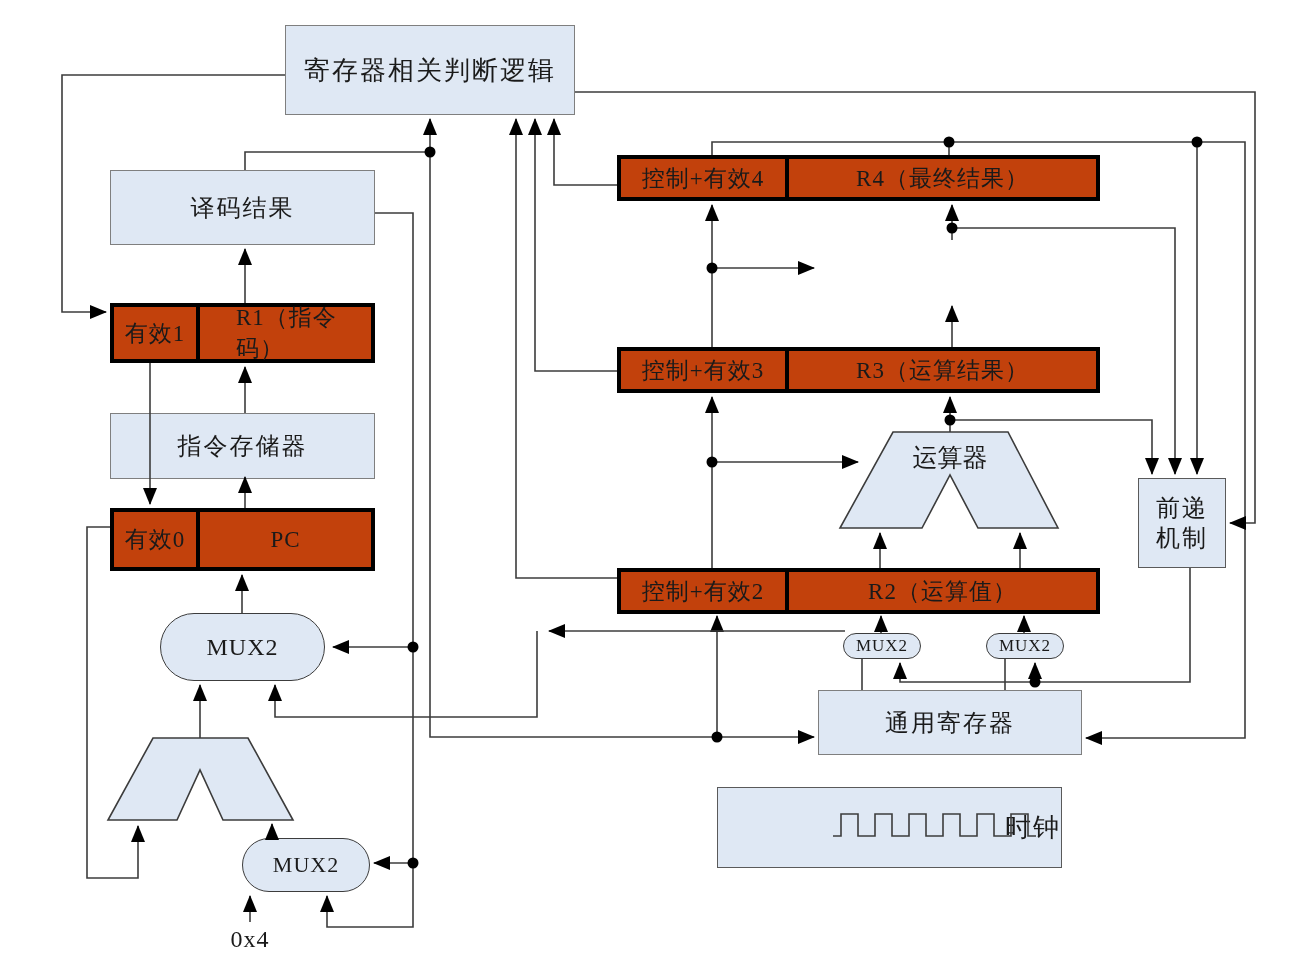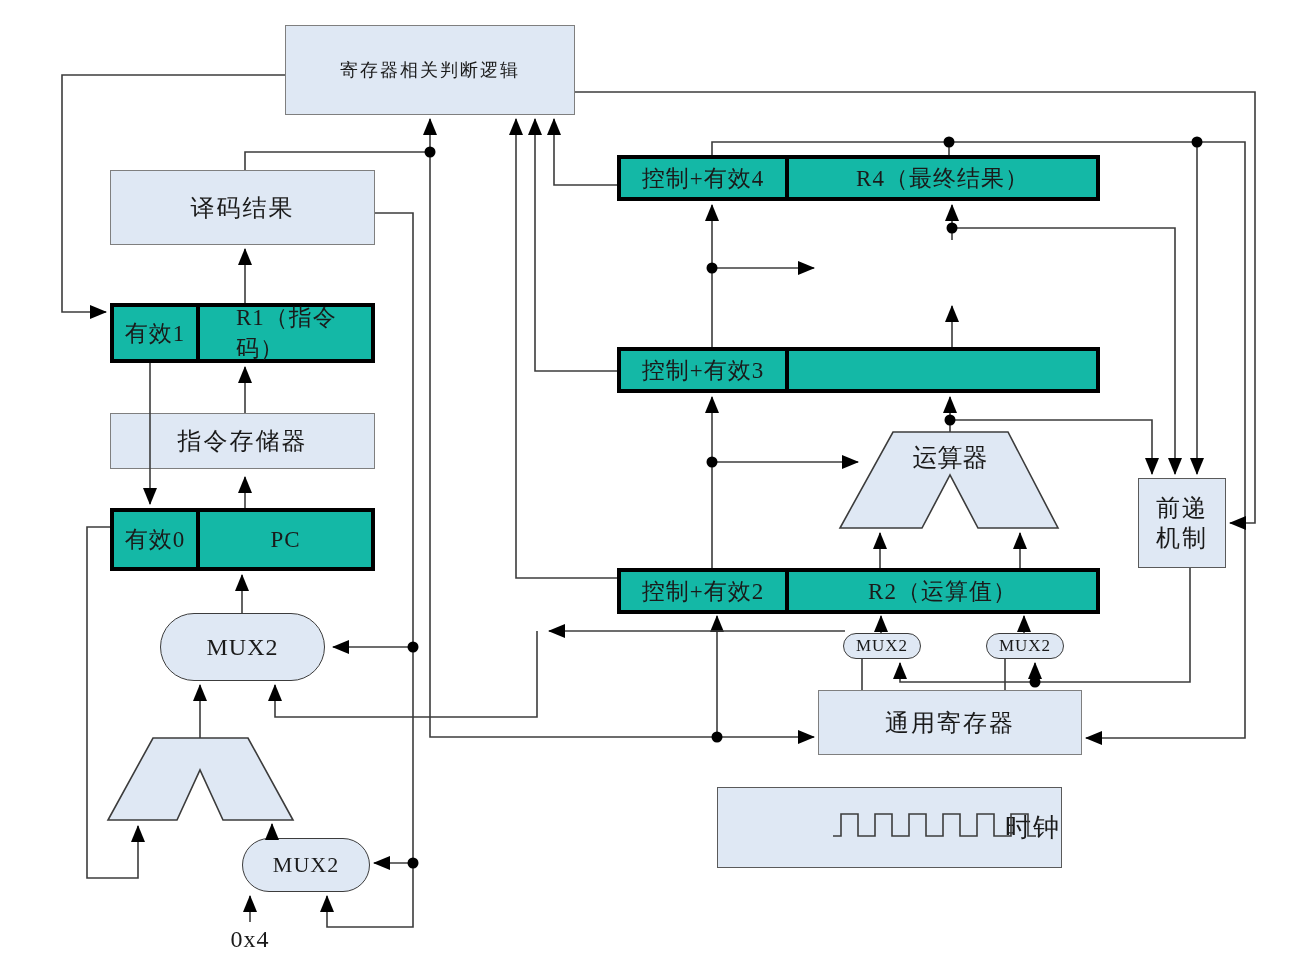--- a/index.html
+++ b/index.html
@@ -7,21 +7,21 @@
     position:relative;width:1297px;height:980px;background:#ffffff;overflow:hidden;
     font-family:"Liberation Serif","DejaVu Serif",serif;color:#1a1a1a;
   }
   .box{
     position:absolute;background:#dfe8f4;border:1.5px solid #7f7f7f;
     display:flex;align-items:center;justify-content:center;
     font-size:24px;letter-spacing:2px;box-sizing:border-box;
   }
   .reg{ 
     position:absolute;display:flex;box-sizing:border-box;
-    border:4px solid #000;background:#14b8a6;
+    border:4px solid #000;background:#c2410c;
   }
   .reg .cell{
     display:flex;align-items:center;justify-content:center;
     font-size:23px;letter-spacing:1px;box-sizing:border-box;height:100%;
   }
   .reg .cell.first{border-right:4.5px solid #000;}
   .mux{
     position:absolute;background:#dfe8f4;border:1.4px solid #3c3c3c;
     display:flex;align-items:center;justify-content:center;box-sizing:border-box;
     font-size:24px;letter-spacing:1px;
@@ -31,50 +31,51 @@
     font-size:24px;letter-spacing:1px;
   }
   .twoline{flex-direction:column;line-height:1.25;}
   #wires{position:absolute;left:0;top:0;pointer-events:none;}
 </style>
 </head>
 <body>
 
 <div id="stage">
 
-  <div class="box" style="left:285px;top:25px;width:290px;height:90px;font-size:18px;">寄存器相关判断逻辑</div>
+  <div class="box" style="left:285px;top:25px;width:290px;height:90px;font-size:26px;">寄存器相关判断逻辑</div>
 
   <div class="box" style="left:110px;top:170px;width:265px;height:75px;">译码结果</div>
 
   <div class="reg" style="left:110px;top:303px;width:265px;height:60px;gap:36px;">
     <div class="cell first" style="width:86px;">有效1</div>
     <div class="cell" style="flex:1;">R1（指令码）</div>
   </div>
 
-  <div class="box" style="left:110px;top:413px;width:265px;height:56px;">指令存储器</div>
+  <div class="box" style="left:110px;top:413px;width:265px;height:66px;">指令存储器</div>
 
   <div class="reg" style="left:110px;top:508px;width:265px;height:63px;">
     <div class="cell first" style="width:86px;">有效0</div>
     <div class="cell" style="flex:1;">PC</div>
   </div>
 
   <div class="mux" style="left:160px;top:613px;width:165px;height:68px;border-radius:34px;">MUX2</div>
 
   <div class="mux" style="left:242px;top:838px;width:128px;height:54px;border-radius:27px;font-size:22px;">MUX2</div>
 
   <div class="label" style="left:210px;top:922px;width:80px;height:34px;">0x4</div>
 
   <div class="reg" style="left:617px;top:155px;width:483px;height:46px;">
     <div class="cell first" style="width:168px;">控制+有效4</div>
     <div class="cell" style="flex:1;">R4（最终结果）</div>
   </div>
 
 
   <div class="reg" style="left:617px;top:347px;width:483px;height:46px;">
     <div class="cell first" style="width:168px;">控制+有效3</div>
+    <div class="cell" style="flex:1;">R3（运算结果）</div>
   </div>
 
   <div class="reg" style="left:617px;top:568px;width:483px;height:46px;">
     <div class="cell first" style="width:168px;">控制+有效2</div>
     <div class="cell" style="flex:1;">R2（运算值）</div>
   </div>
 
   <div class="mux" style="left:843px;top:633px;width:78px;height:26px;border-radius:13px;font-size:17px;">MUX2</div>
   <div class="mux" style="left:986px;top:633px;width:78px;height:26px;border-radius:13px;font-size:17px;">MUX2</div>
 

